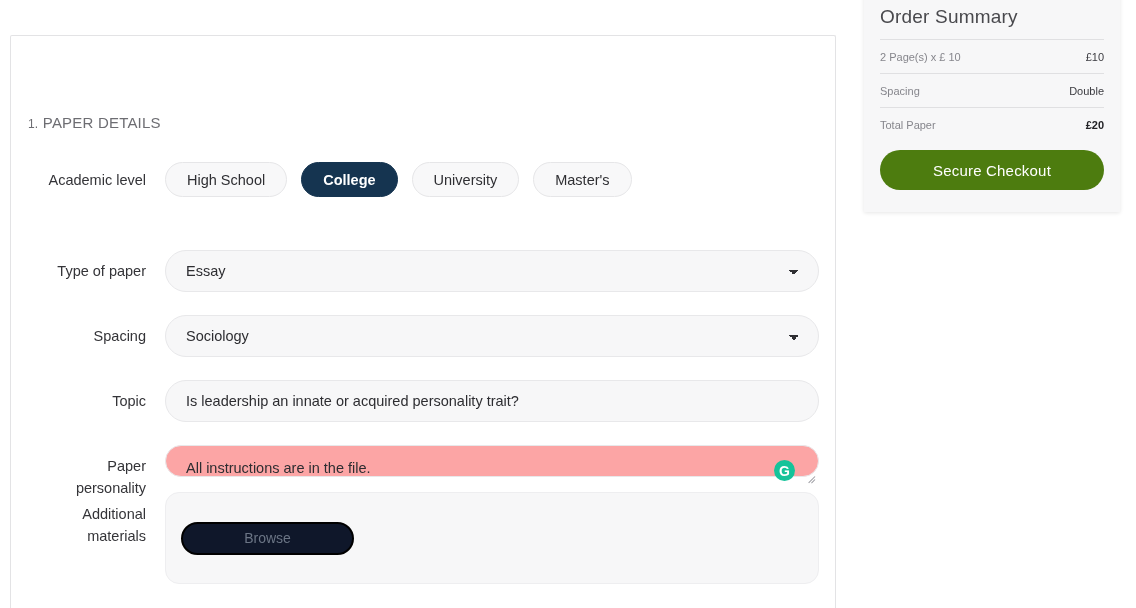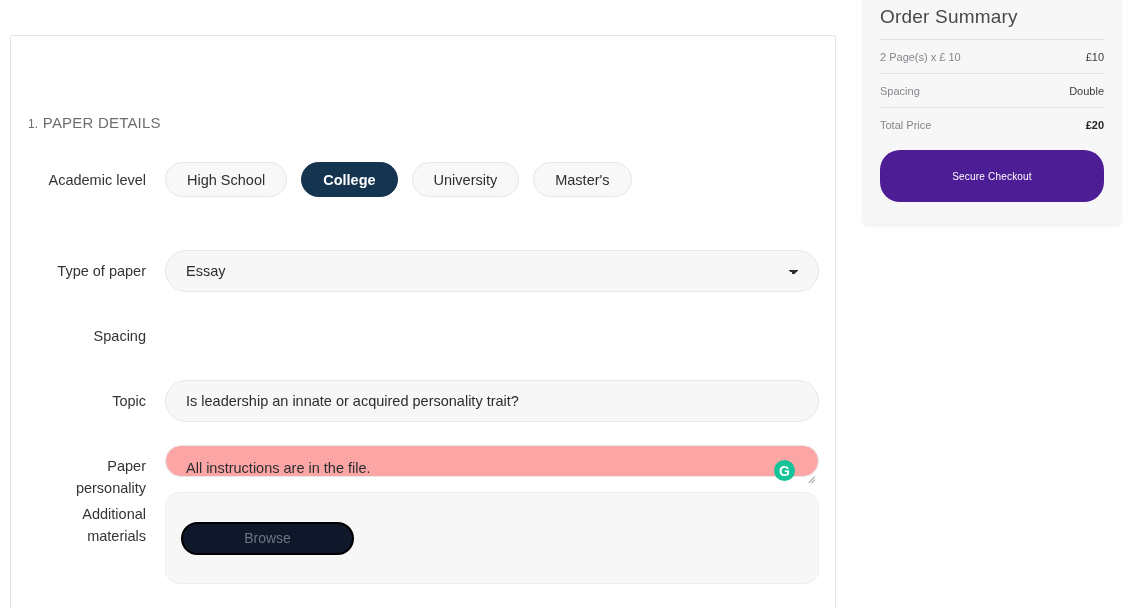--- a/index.html
+++ b/index.html
@@ -230,26 +230,26 @@
     border-top: 1px solid #e0e0e2;
     padding: 11px 0 10px 0;
     font-size: 11px;
   }
   .sum-label { color: #86868c; }
   .sum-value { color: #3b3b40; }
   .sum-value.bold { font-weight: 700; color: #232327; }
   .checkout-btn {
     margin-top: 9px;
     width: 100%;
-    height: 52px;
+    height: 40px;
     border: none;
     border-radius: 20px;
-    background: #4c1d95;
+    background: #4d7c0f;
     color: #ffffff;
-    font-size: 10px;
+    font-size: 15px;
     font-family: "Liberation Sans", sans-serif;
     cursor: pointer;
     letter-spacing: 0.2px;
   }
 </style>
 </head>
 <body>
 
 <div class="page">
 
@@ -277,20 +277,25 @@
       <div class="row-label">Type of paper</div>
       <div class="row-field">
         <select class="field">
           <option>Essay</option>
         </select>
       </div>
     </div>
 
     <div class="form-row subject-row">
       <div class="row-label">Spacing</div>
+      <div class="row-field">
+        <select class="field">
+          <option>Sociology</option>
+        </select>
+      </div>
     </div>
 
     <div class="form-row topic-row">
       <div class="row-label">Topic</div>
       <div class="row-field">
         <input class="field" type="text" value="Is leadership an innate or acquired personality trait?" style="">
       </div>
     </div>
 
     <div class="form-row instr-row">
@@ -328,20 +333,20 @@
       <span class="sum-label">2 Page(s) x £ 10</span>
       <span class="sum-value">£10</span>
     </div>
 
     <div class="summary-row">
       <span class="sum-label">Spacing</span>
       <span class="sum-value">Double</span>
     </div>
 
     <div class="summary-row">
-      <span class="sum-label">Total Price</span>
+      <span class="sum-label">Total Paper</span>
       <span class="sum-value bold">£20</span>
     </div>
 
     <button class="checkout-btn">Secure Checkout</button>
   </div>
 
 </div>
 
 </body></html>

